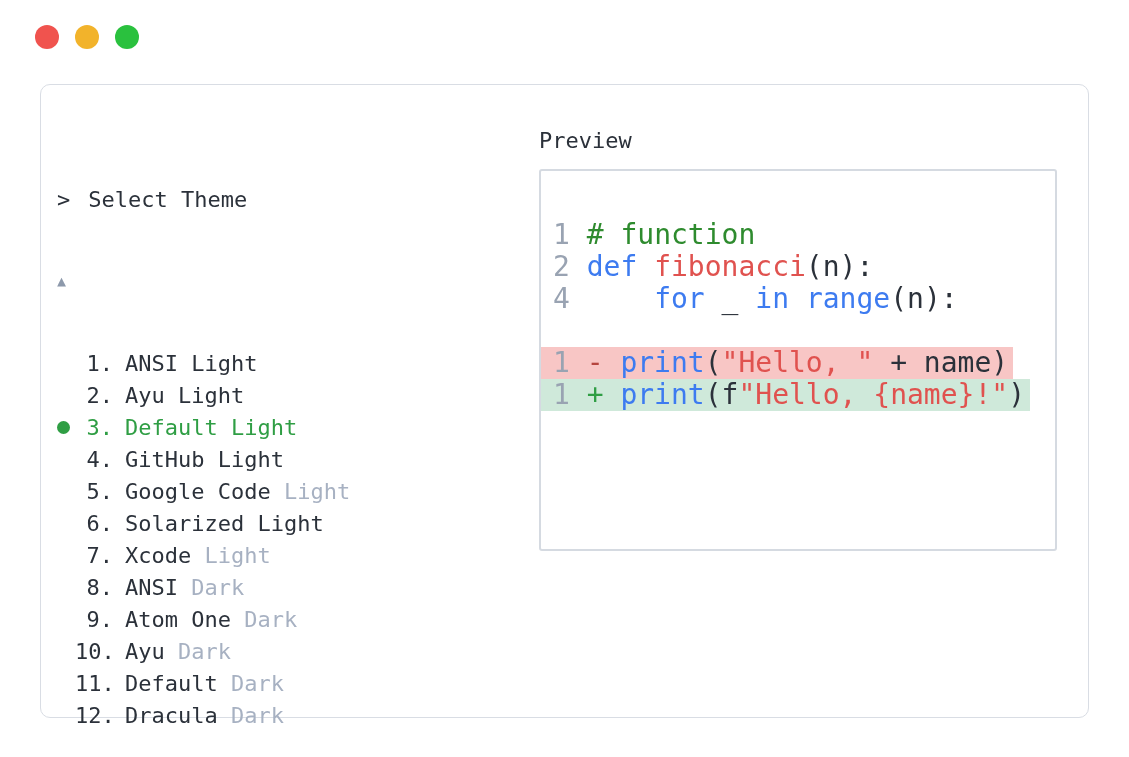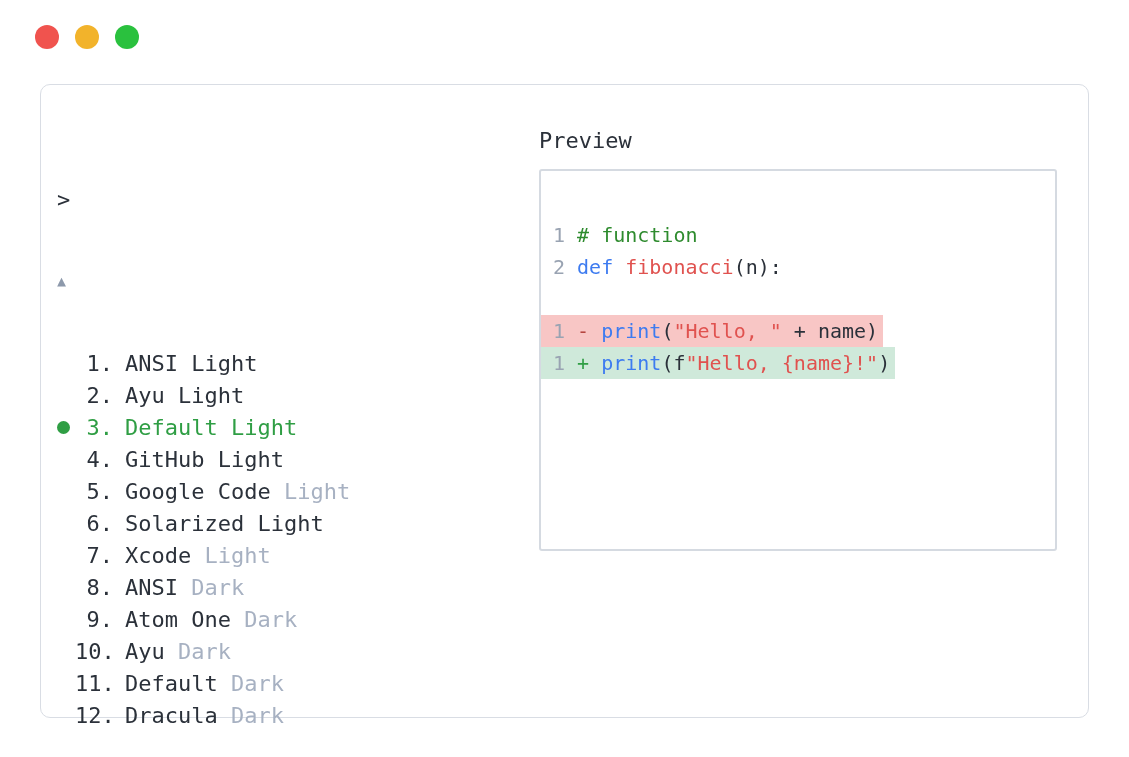--- a/index.html
+++ b/index.html
@@ -24,21 +24,21 @@
   .row{height:32px;display:flex;align-items:center;white-space:pre;cursor:default}
   .marker{width:18px;display:flex;align-items:center}
   .bullet{width:13px;height:13px;border-radius:50%;background:var(--accent-green)}
   .num{width:38px;text-align:right;margin-right:12px}
   .dim{color:var(--muted)}
   .sel{color:var(--accent-green)}
   .right-col{position:absolute;left:498px;top:40px;font-size:22px}
   .preview-label{height:32px;line-height:32px}
   .preview-box{margin-top:12px;width:518px;height:382px;border:2px solid var(--box-border);
     border-radius:3px;background:#fff;padding-top:48px;overflow:hidden}
-  .cline{height:32px;line-height:32px;white-space:pre;padding-left:12px;font-size:20px}
+  .cline{height:32px;line-height:32px;white-space:pre;padding-left:12px;font-size:28px}
   .cline.diffline{padding-left:0}
   .spacer{height:32px}
   .ln{color:var(--line-number);margin-right:1ch;display:inline-block}
   .hl{display:inline-block;height:32px;padding-left:12px;padding-right:5px}
   .hl.removed{background:var(--removed-bg)}
   .hl.added{background:var(--added-bg)}
   .sign{margin-right:1ch}
   .sign.removed{color:var(--removed-sign)}
   .sign.added{color:var(--accent-green)}
   .tk-k{color:var(--keyword-blue)}
@@ -52,36 +52,38 @@
 <div class="dots">
     <span class="dot" style="background: rgb(240, 83, 78);"></span>
     <span class="dot" style="background: rgb(242, 179, 43);"></span>
     <span class="dot" style="background: rgb(42, 193, 62);"></span>
   </div>
 
 <div class="panel">
   <div class="left-col">
     <div class="line">
       <span class="chevron">&gt;</span>
+      <span>Select Theme</span>
     </div>
     <div class="line">
       <span class="arrow up">▲</span>
     </div>
     <div><div class="row"><span class="marker"></span><span class="num">1.</span><span class="label">ANSI Light</span></div><div class="row"><span class="marker"></span><span class="num">2.</span><span class="label">Ayu Light</span></div><div class="row sel"><span class="marker"><span class="bullet"></span></span><span class="num">3.</span><span class="label">Default Light</span></div><div class="row"><span class="marker"></span><span class="num">4.</span><span class="label">GitHub Light</span></div><div class="row"><span class="marker"></span><span class="num">5.</span><span class="label">Google Code</span><span class="dim"> Light</span></div><div class="row"><span class="marker"></span><span class="num">6.</span><span class="label">Solarized Light</span></div><div class="row"><span class="marker"></span><span class="num">7.</span><span class="label">Xcode</span><span class="dim"> Light</span></div><div class="row"><span class="marker"></span><span class="num">8.</span><span class="label">ANSI</span><span class="dim"> Dark</span></div><div class="row"><span class="marker"></span><span class="num">9.</span><span class="label">Atom One</span><span class="dim"> Dark</span></div><div class="row"><span class="marker"></span><span class="num">10.</span><span class="label">Ayu</span><span class="dim"> Dark</span></div><div class="row"><span class="marker"></span><span class="num">11.</span><span class="label">Default</span><span class="dim"> Dark</span></div><div class="row"><span class="marker"></span><span class="num">12.</span><span class="label">Dracula</span><span class="dim"> Dark</span></div></div>
     
     
     
   </div>
 
   <div class="right-col">
     <div class="preview-label">Preview</div>
     <div class="preview-box">
       <div>
           <div class="cline"><span class="ln">1</span><span class="tk-c"># function</span></div>
           <div class="cline"><span class="ln">2</span><span class="tk-k">def</span><span class="tk-t"> </span><span class="tk-f">fibonacci</span><span class="tk-t">(n):</span></div>
+          <div class="cline"><span class="ln">4</span><span class="tk-t">    </span><span class="tk-k">for</span><span class="tk-t"> _ </span><span class="tk-k">in</span><span class="tk-t"> </span><span class="tk-k">range</span><span class="tk-t">(n):</span></div>
         </div>
       <div class="spacer"></div>
       <div>
           <div class="cline diffline"><span class="hl removed"><span class="ln">1</span><span class="sign removed">-</span><span class="tk-k">print</span><span class="tk-t">(</span><span class="tk-f">"Hello, "</span><span class="tk-t"> + name)</span></span></div>
           <div class="cline diffline"><span class="hl added"><span class="ln">1</span><span class="sign added">+</span><span class="tk-k">print</span><span class="tk-t">(f</span><span class="tk-f">"Hello, {name}!"</span><span class="tk-t">)</span></span></div>
         </div>
     </div>
   </div>
 </div>
 

